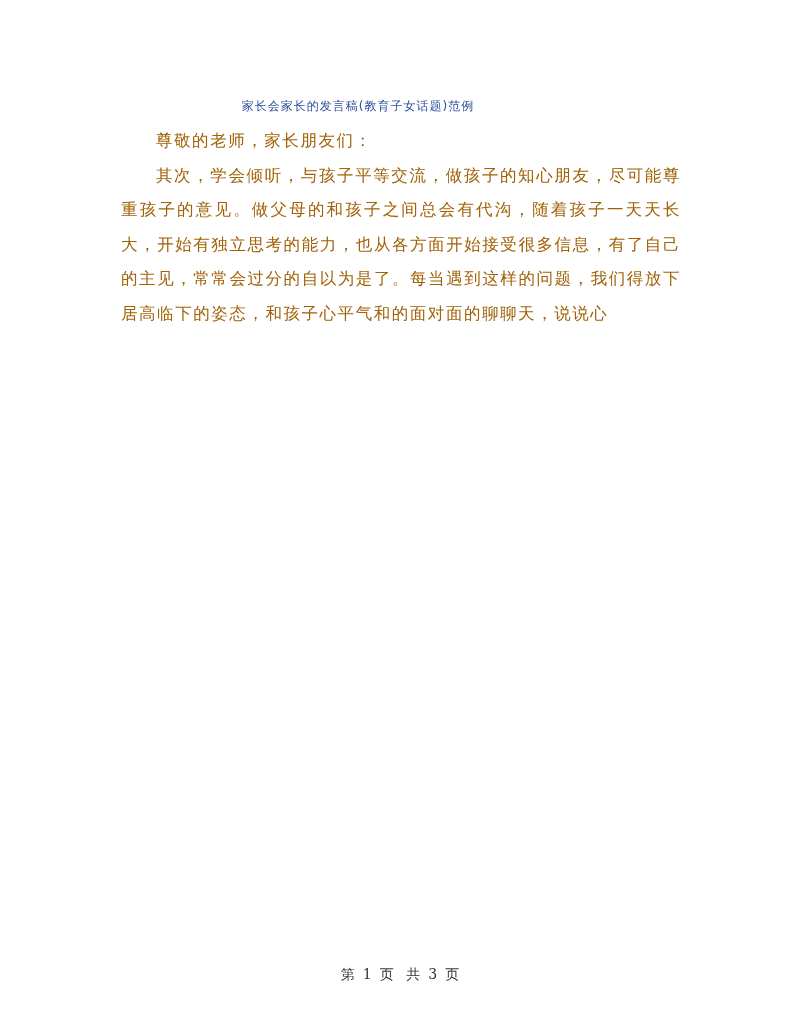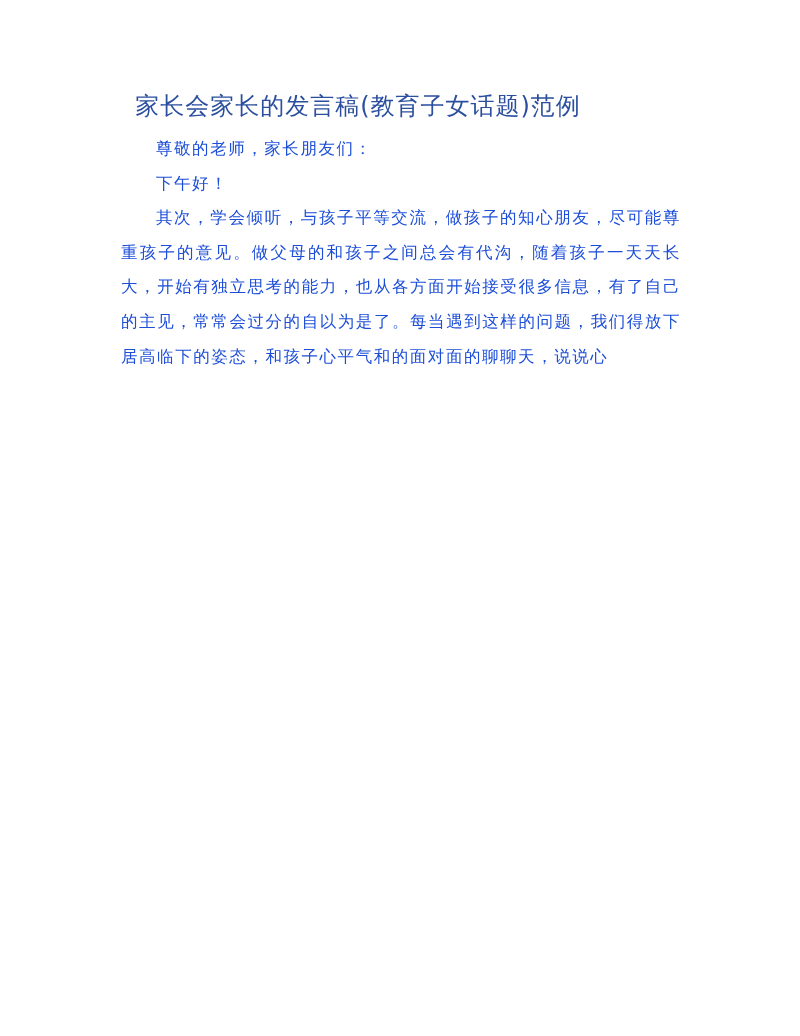--- a/index.html
+++ b/index.html
@@ -20,37 +20,37 @@
       left: 0; top: 0;
       width: 800px;
       height: 1036px;
     }
     .title {
       position: absolute;
       top: 92px;
       left: 0;
       width: 716px;
       text-align: center;
-      font-size: 24px;
+      font-size: 12px;
       color: #2b4f9e;
       letter-spacing: 1px;
       font-family: "DejaVu Sans", "Liberation Sans", sans-serif;
       line-height: 28px;
     }
     .body-text {
       position: absolute;
-      top: 132px;
+      top: 124px;
       left: 121px;
       width: 560px;
       font-size: 16.5px;
       line-height: 34.6px;
       letter-spacing: 1.55px;
       text-align: justify;
       font-family: "DejaVu Sans", "Liberation Sans", sans-serif;
-      color: #1d4ed8;
+      color: #a16207;
     }
     .para {
       margin: 0;
       text-indent: 35px;
     }
     .para.no-indent {
       text-indent: 35px;
     }
     .footer {
       position: absolute;
@@ -66,17 +66,19 @@
     .footer span { margin: 0 4px; }
   </style>
 </head>
 <body>
 
 <div class="page">
   <div class="title">家长会家长的发言稿(教育子女话题)范例</div>
 
   <div class="body-text">
     <p class="para no-indent">尊敬的老师，家长朋友们：</p>
-    <p class="para no-indent">下午好！</p>
     <p class="para">其次，学会倾听，与孩子平等交流，做孩子的知心朋友，尽可能尊重孩子的意见。做父母的和孩子之间总会有代沟，随着孩子一天天长大，开始有独立思考的能力，也从各方面开始接受很多信息，有了自己的主见，常常会过分的自以为是了。每当遇到这样的问题，我们得放下居高临下的姿态，和孩子心平气和的面对面的聊聊天，说说心</p>
   </div>
 
+  <div class="footer">
+    <span>第</span><span>1</span><span>页 共</span><span>3</span><span>页</span>
+  </div>
 </div>
 
 </body></html>

